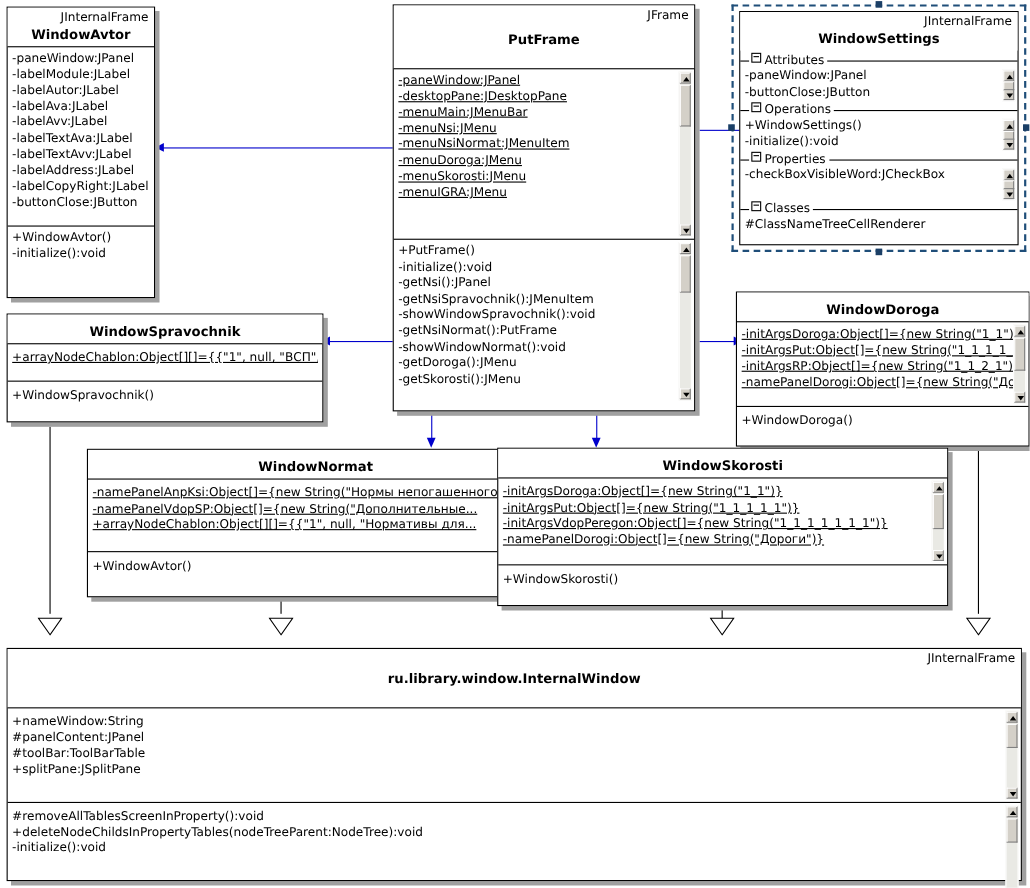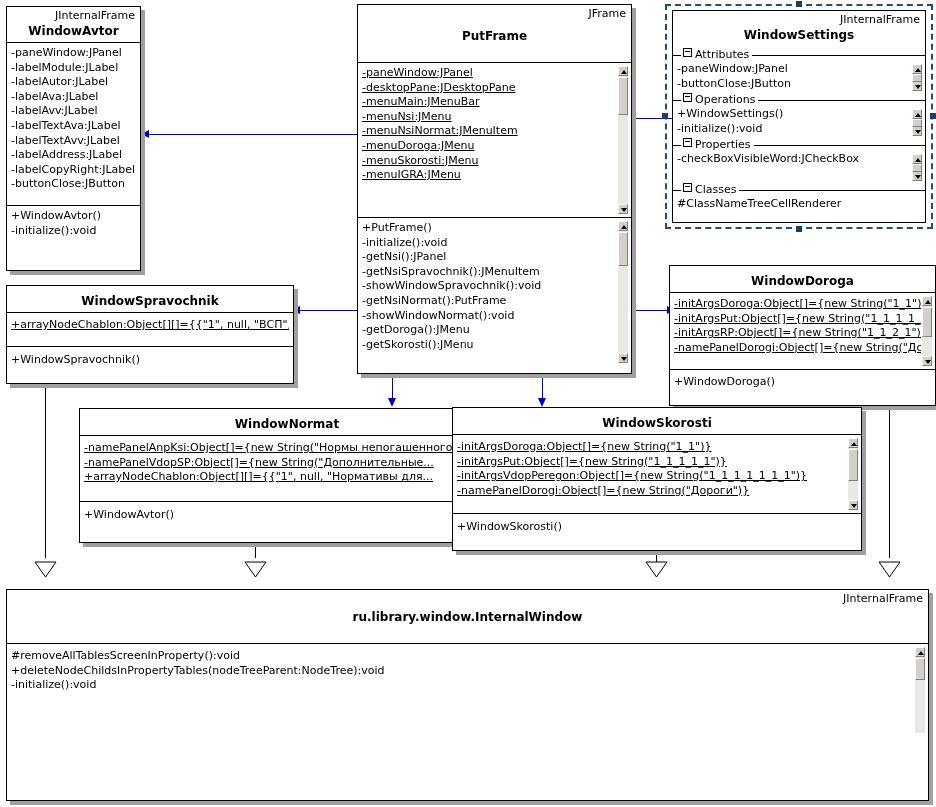--- a/index.html
+++ b/index.html
@@ -309,20 +309,31 @@
     <div class="compartment sep" style="padding-top:6px;">
       <div class="row">+WindowSkorosti()</div>
     </div>
   </div>
 
   <div class="uml shadowed" style="left:6px;top:589px;width:923px;height:212px;">
     <div class="hdr" style="height:48px;">
       <span class="stereo">JInternalFrame</span>
       <span class="cname" style="padding-top:4px;">ru.library.window.InternalWindow</span>
     </div>
+    <div class="compartment sep" style="height:77px;padding-top:5px;">
+      <div class="row">+nameWindow:String</div>
+      <div class="row">#panelContent:JPanel</div>
+      <div class="row">#toolBar:ToolBarTable</div>
+      <div class="row">+splitPane:JSplitPane</div>
+      <div class="sbar">
+        <i class="up"></i>
+        <i class="dn"></i>
+        <b style="top:11px;height:22px;"></b>
+      </div>
+    </div>
     <div class="compartment sep" style="height:84px;padding-top:5px;">
       <div class="row">#removeAllTablesScreenInProperty():void</div>
       <div class="row">+deleteNodeChildsInPropertyTables(nodeTreeParent:NodeTree):void</div>
       <div class="row">-initialize():void</div>
       <div class="sbar">
         <i class="up"></i>
 
         <b style="top:11px;height:22px;"></b>
       </div>
     </div>

